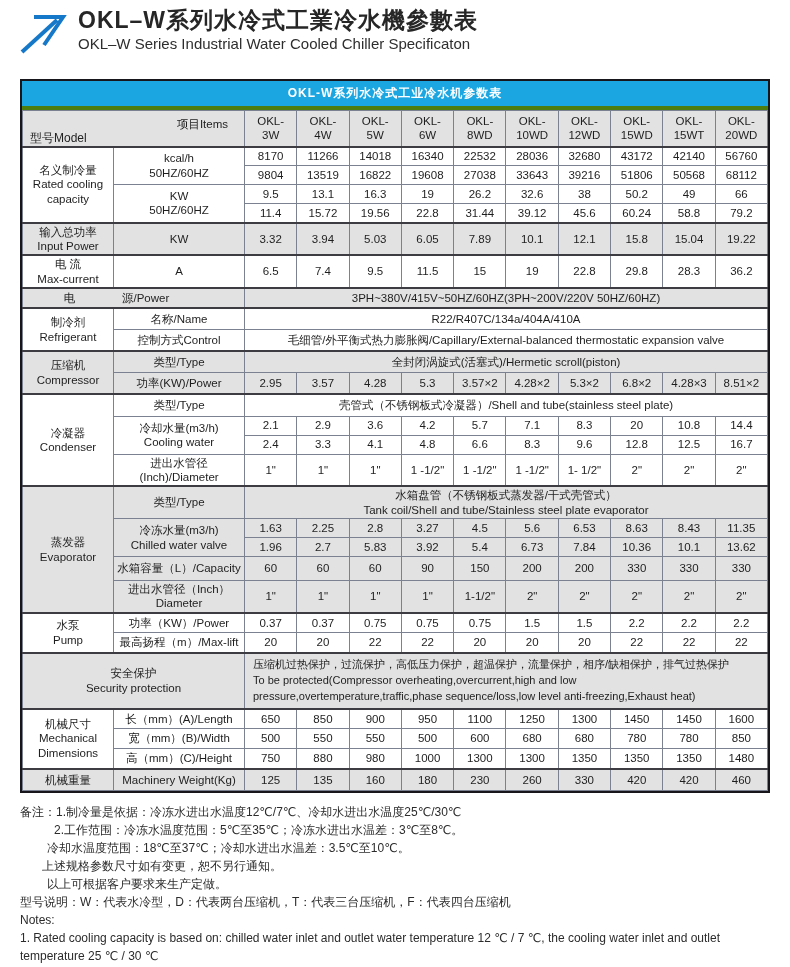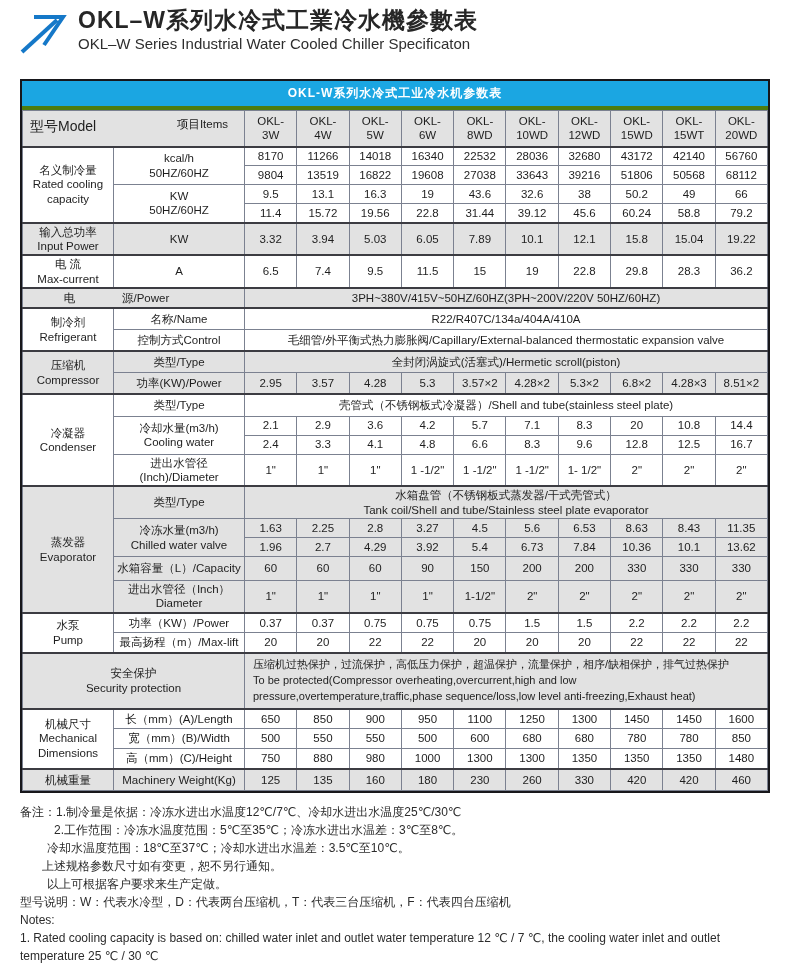--- a/index.html
+++ b/index.html
@@ -19,21 +19,21 @@
   table{width:100%;border-collapse:collapse;table-layout:fixed;}
   td{border:1px solid #7b8190;text-align:center;vertical-align:middle;font-size:11.5px;line-height:1.25;padding:1px 1px;color:#1e1e1e;word-break:break-word;}
   tr.shade td{background:#e2e2e2;}
   tr.gfirst td{border-top:2px solid #3c3c42;}
   td.glabel{font-size:11.5px;}
   td.item{font-size:11.5px;}
   td.spantext{font-size:11.5px;}
   td.lefttext{text-align:left;padding:3px 8px;font-size:11px;line-height:1.45;}
   
   td.corner{position:relative;padding:0;background-image:linear-gradient(to bottom right,transparent calc(50% - 0.7px),#6a6f7c calc(50% - 0.7px),#6a6f7c calc(50% + 0.7px),transparent calc(50% + 0.7px));}
-  .corner-model{position:absolute;left:7px;bottom:10px;font-size:14px;}
+  .corner-model{position:absolute;left:7px;bottom:0;font-size:12px;}
   .corner-items{position:absolute;right:16px;top:6px;font-size:11.5px;}
   .powerflex{display:flex;align-items:center;}
   .powerflex .p1{width:91px;text-align:center;flex:0 0 auto;}
   .powerflex .p2{text-align:left;padding-left:7px;}
 
   
   .notes{margin:10px 20px 0 20px;font-size:12px;color:#2b2b2b;}
   .note-line{line-height:1.5;white-space:nowrap;}
   .ind2{padding-left:22px;}
   .ind3{padding-left:27px;}
@@ -205,21 +205,21 @@
             <td class="val">
               <div>13.1</div>
             </td>
             <td class="val">
               <div>16.3</div>
             </td>
             <td class="val">
               <div>19</div>
             </td>
             <td class="val">
-              <div>43.6</div>
+              <div>26.2</div>
             </td>
             <td class="val">
               <div>32.6</div>
             </td>
             <td class="val">
               <div>38</div>
             </td>
             <td class="val">
               <div>50.2</div>
             </td>
@@ -584,21 +584,21 @@
             </td>
           </tr>
           <tr class="shade " style="height: 19px;">
             <td class="val">
               <div>1.96</div>
             </td>
             <td class="val">
               <div>2.7</div>
             </td>
             <td class="val">
-              <div>4.29</div>
+              <div>5.83</div>
             </td>
             <td class="val">
               <div>3.92</div>
             </td>
             <td class="val">
               <div>5.4</div>
             </td>
             <td class="val">
               <div>6.73</div>
             </td>

